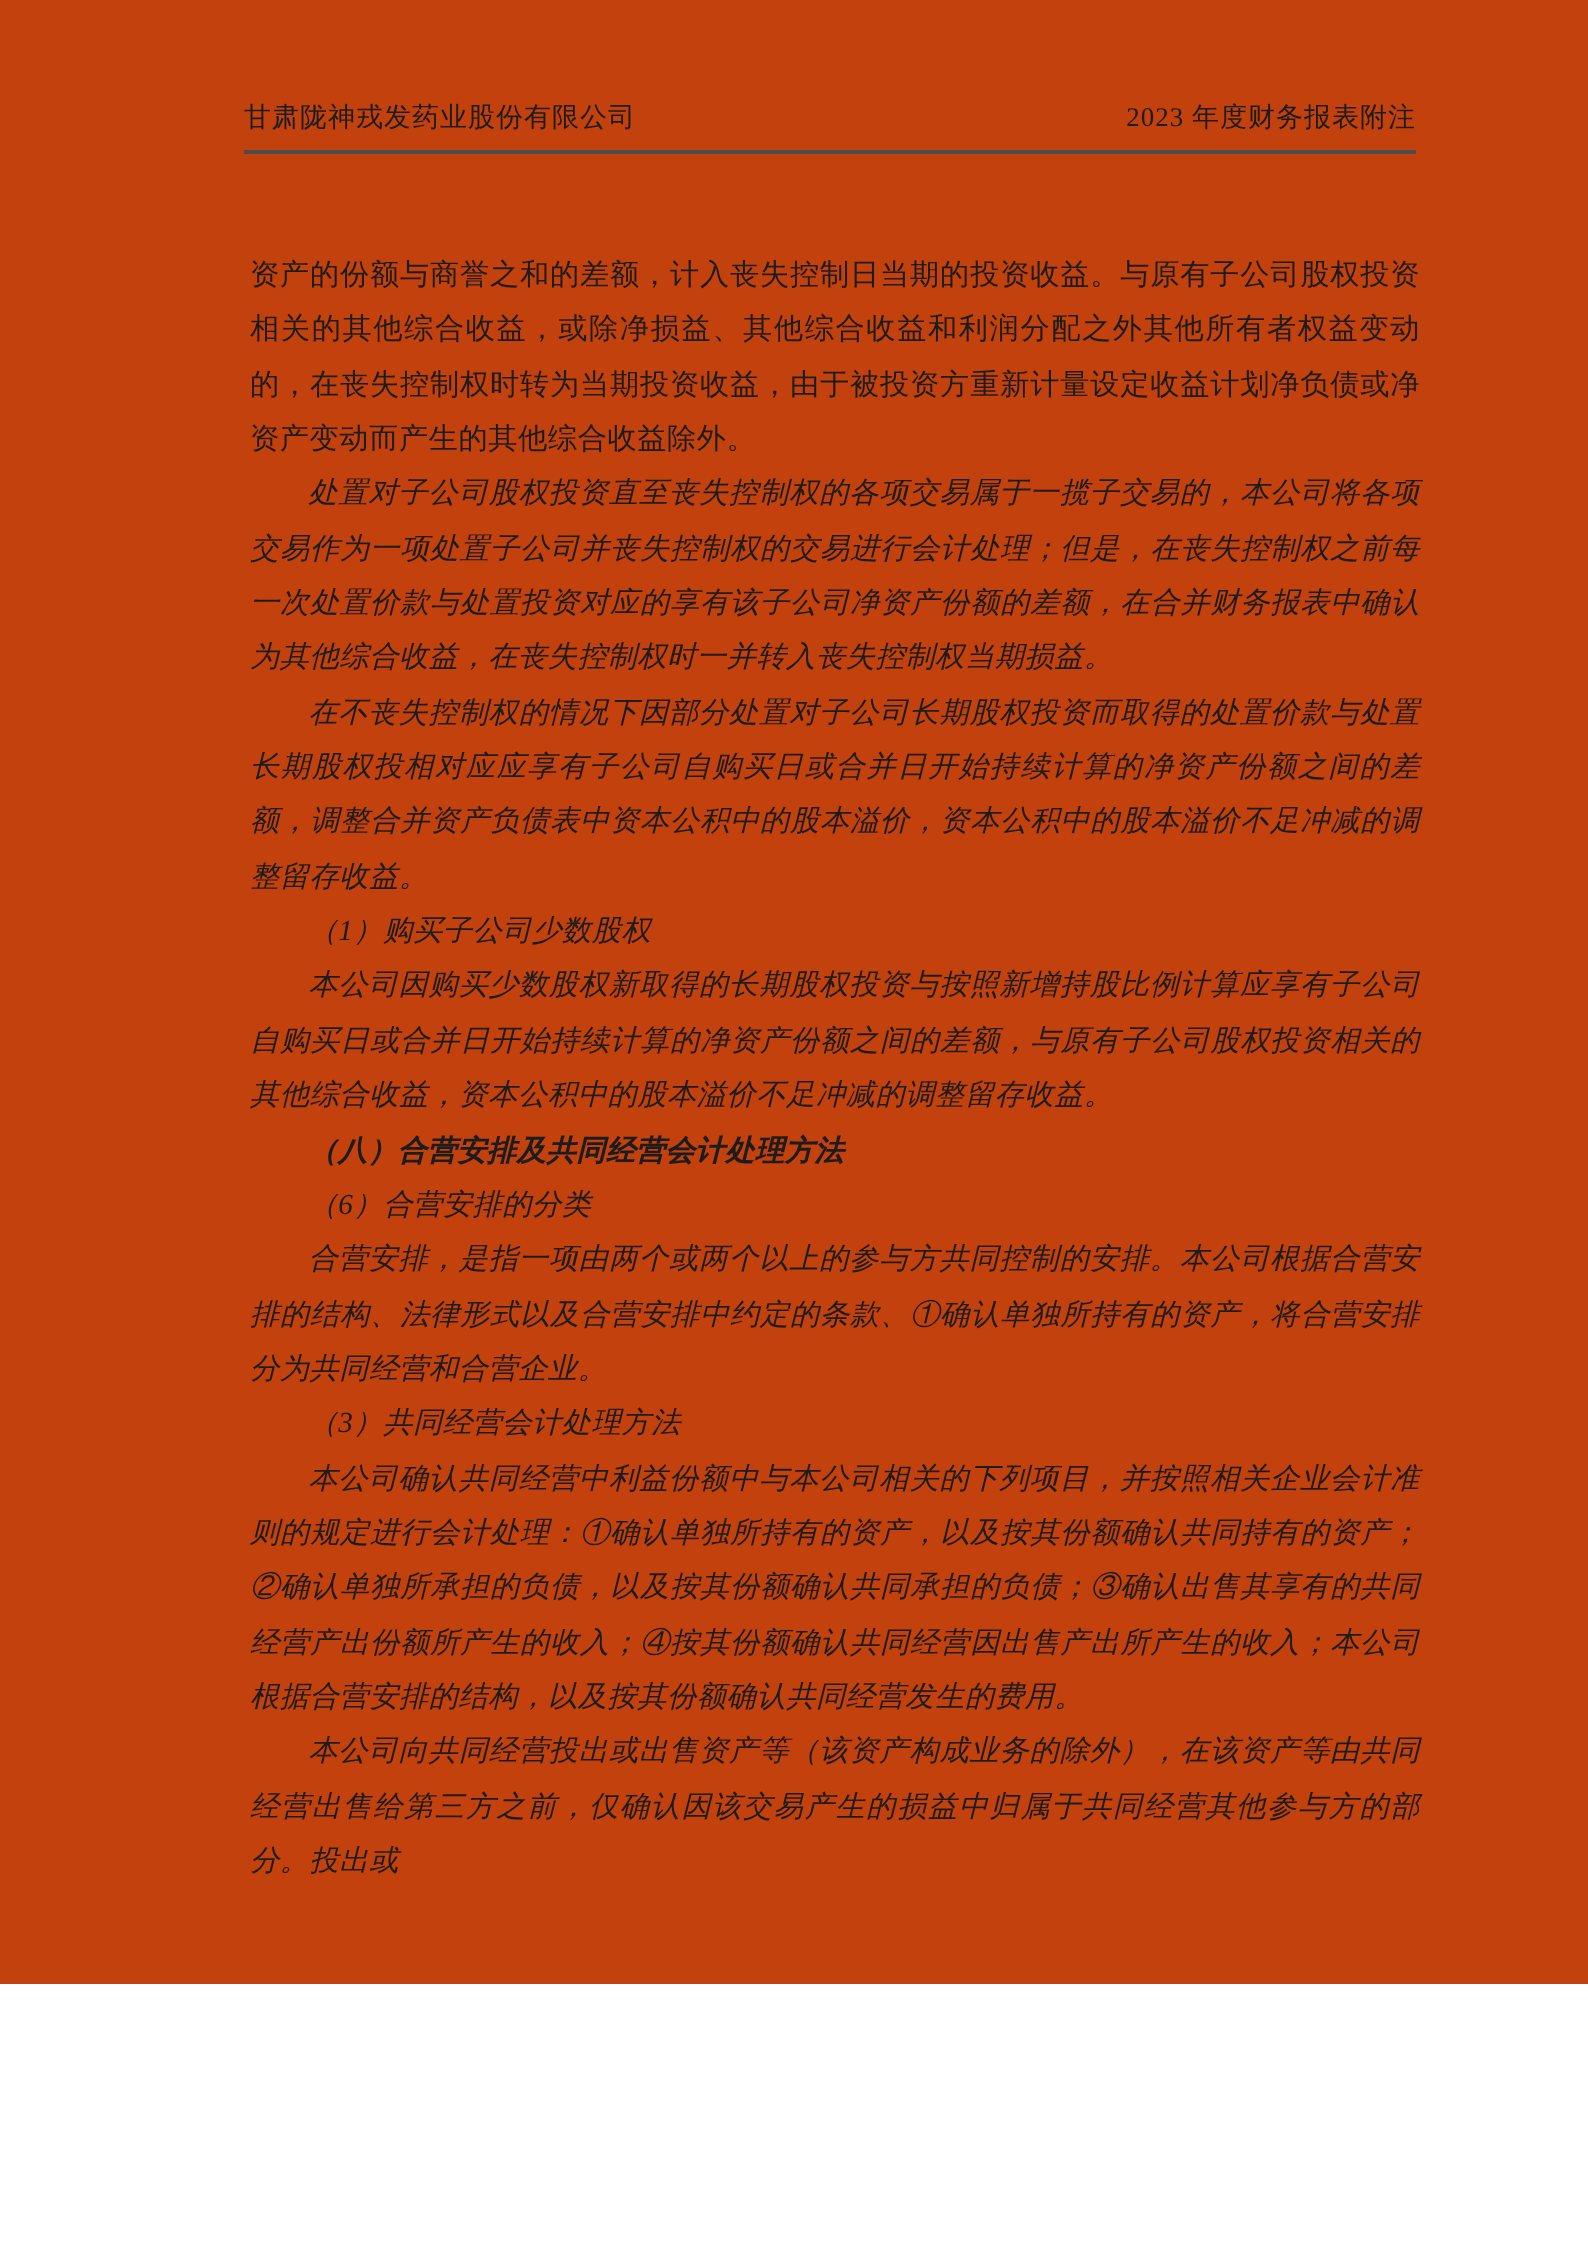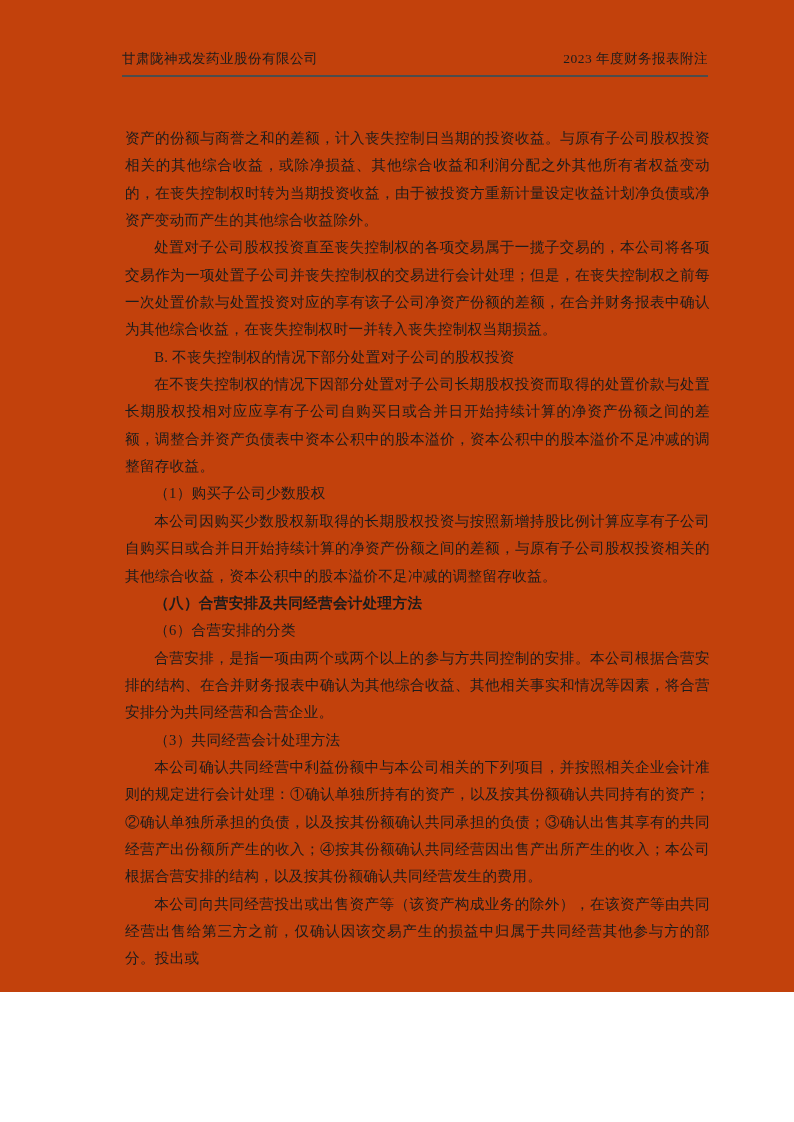--- a/index.html
+++ b/index.html
@@ -39,20 +39,21 @@
   .doc-body p {
     margin: 0;
     font-size: 14.6px;
     line-height: 27.35px;
     text-align: justify;
     letter-spacing: 0.3px;
     word-break: break-all;
   }
   .doc-body p.indent {
     text-indent: 2em;
+    font-style: italic;
   }
   .doc-body p.bold {
     font-weight: bold;
   }
   .page-number {
     position: absolute;
     top: 1042px;
     left: 0;
     width: 794px;
     text-align: left;
@@ -66,27 +67,26 @@
 <div class="page">
 
   <div class="doc-header">
     <span>甘肃陇神戎发药业股份有限公司</span>
     <span>2023 年度财务报表附注</span>
   </div>
 
   <div class="doc-body">
     <p class="">资产的份额与商誉之和的差额，计入丧失控制日当期的投资收益。与原有子公司股权投资相关的其他综合收益，或除净损益、其他综合收益和利润分配之外其他所有者权益变动的，在丧失控制权时转为当期投资收益，由于被投资方重新计量设定收益计划净负债或净资产变动而产生的其他综合收益除外。</p>
     <p class="indent">处置对子公司股权投资直至丧失控制权的各项交易属于一揽子交易的，本公司将各项交易作为一项处置子公司并丧失控制权的交易进行会计处理；但是，在丧失控制权之前每一次处置价款与处置投资对应的享有该子公司净资产份额的差额，在合并财务报表中确认为其他综合收益，在丧失控制权时一并转入丧失控制权当期损益。</p>
-    <p class="indent">B. 不丧失控制权的情况下部分处置对子公司的股权投资</p>
     <p class="indent">在不丧失控制权的情况下因部分处置对子公司长期股权投资而取得的处置价款与处置长期股权投相对应应享有子公司自购买日或合并日开始持续计算的净资产份额之间的差额，调整合并资产负债表中资本公积中的股本溢价，资本公积中的股本溢价不足冲减的调整留存收益。</p>
     <p class="indent">（1）购买子公司少数股权</p>
     <p class="indent">本公司因购买少数股权新取得的长期股权投资与按照新增持股比例计算应享有子公司自购买日或合并日开始持续计算的净资产份额之间的差额，与原有子公司股权投资相关的其他综合收益，资本公积中的股本溢价不足冲减的调整留存收益。</p>
     <p class="indent bold">（八）合营安排及共同经营会计处理方法</p>
     <p class="indent">（6）合营安排的分类</p>
-    <p class="indent">合营安排，是指一项由两个或两个以上的参与方共同控制的安排。本公司根据合营安排的结构、在合并财务报表中确认为其他综合收益、其他相关事实和情况等因素，将合营安排分为共同经营和合营企业。</p>
+    <p class="indent">合营安排，是指一项由两个或两个以上的参与方共同控制的安排。本公司根据合营安排的结构、法律形式以及合营安排中约定的条款、①确认单独所持有的资产，将合营安排分为共同经营和合营企业。</p>
     <p class="indent">（3）共同经营会计处理方法</p>
     <p class="indent">本公司确认共同经营中利益份额中与本公司相关的下列项目，并按照相关企业会计准则的规定进行会计处理：①确认单独所持有的资产，以及按其份额确认共同持有的资产；②确认单独所承担的负债，以及按其份额确认共同承担的负债；③确认出售其享有的共同经营产出份额所产生的收入；④按其份额确认共同经营因出售产出所产生的收入；本公司根据合营安排的结构，以及按其份额确认共同经营发生的费用。</p>
     <p class="indent">本公司向共同经营投出或出售资产等（该资产构成业务的除外），在该资产等由共同经营出售给第三方之前，仅确认因该交易产生的损益中归属于共同经营其他参与方的部分。投出或</p>
   </div>
 
   <div class="page-number">26</div>
 
 </div>
 
 </body></html>

